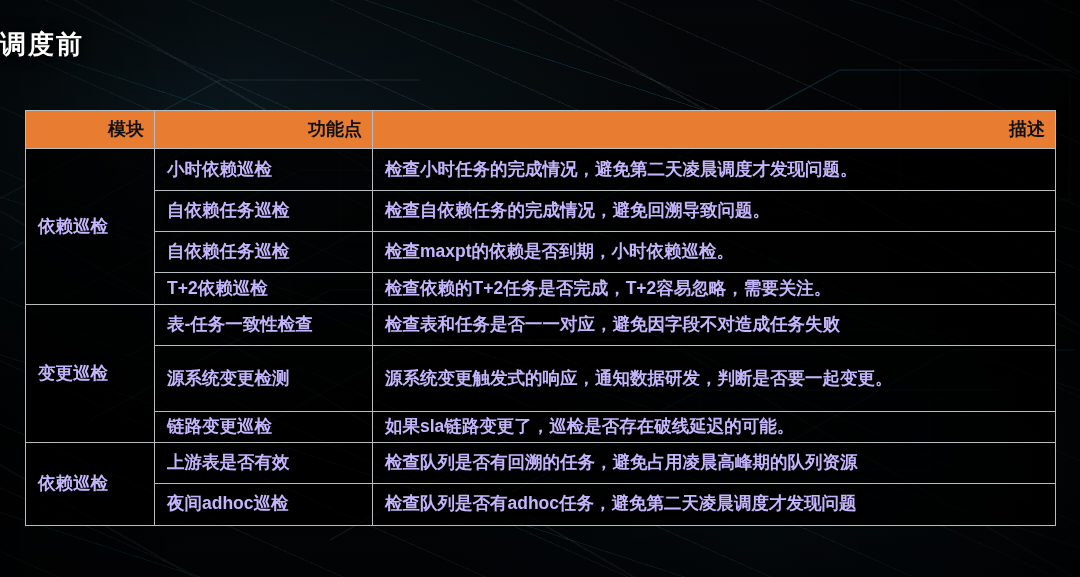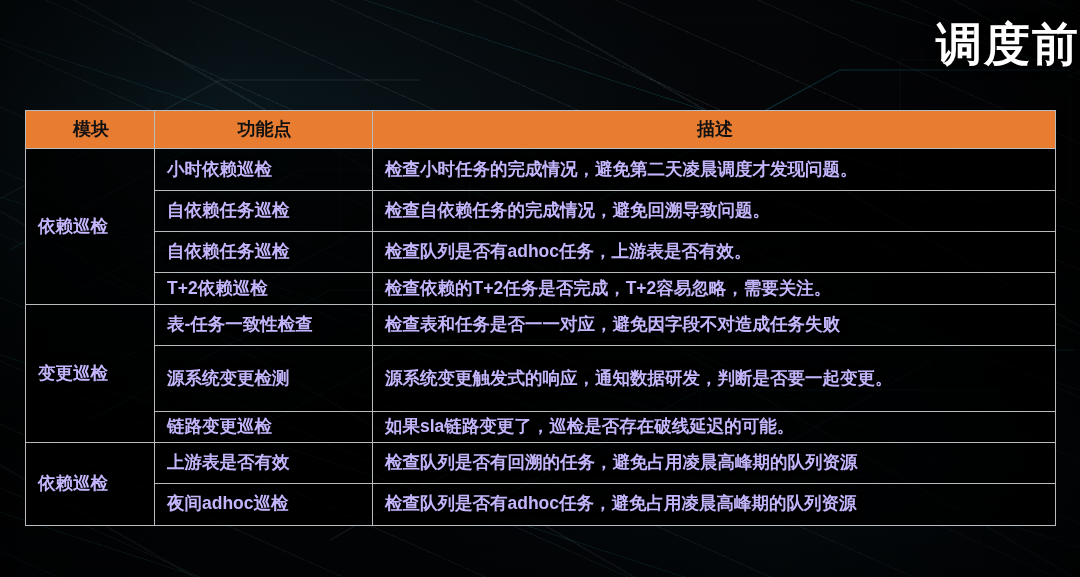--- a/index.html
+++ b/index.html
@@ -72,23 +72,23 @@
       linear-gradient(90deg, rgba(0,0,0,0.55) 0%, rgba(0,0,0,0) 22%, rgba(0,0,0,0) 70%, rgba(0,0,0,0.72) 100%),
       linear-gradient(180deg, rgba(0,0,0,0.25) 0%, rgba(0,0,0,0) 18%, rgba(0,0,0,0) 80%, rgba(0,0,0,0.45) 100%);
   }
 
   
   .slide-title {
     position: absolute;
     top: 18px;
     left: 0;
     width: 1080px;
-    text-align: right;
+    text-align: left;
     color: #ffffff;
-    font-size: 46px;
+    font-size: 26px;
     font-weight: 700;
     letter-spacing: 2px;
     line-height: 52px;
     text-shadow: 0 0 14px rgba(0,0,0,0.95), 0 2px 4px rgba(0,0,0,0.9);
     z-index: 5;
   }
 
   
   .table-wrap {
     position: absolute;
@@ -113,21 +113,21 @@
     line-height: 1.25;
     text-shadow: 0 1px 3px rgba(0,0,0,0.95), 0 0 6px rgba(0,0,0,0.8);
     background-clip: padding-box;
   }
   table.matrix th {
     background: #e87d32;
     color: #111111;
     text-shadow: none;
     height: 38px;
     font-size: 18px;
-    text-align: center;
+    text-align: right;
   }
   table.matrix td { background: rgba(0,0,0,0.80); }
   td.module-cell {
     vertical-align: top;
     padding-top: 9px;
   }
   td.tall-cell { vertical-align: top; padding-top: 9px; }
 
   .col-a { width: 129px; }
   .col-b { width: 218px; }
@@ -192,21 +192,21 @@
           <td class="module-cell" rowspan="4">依赖巡检</td>
           <td style="height:42px">小时依赖巡检</td>
           <td>检查小时任务的完成情况，避免第二天凌晨调度才发现问题。</td>
         </tr>
         <tr>
           <td style="height:41px">自依赖任务巡检</td>
           <td>检查自依赖任务的完成情况，避免回溯导致问题。</td>
         </tr>
         <tr>
           <td style="height:41px">自依赖任务巡检</td>
-          <td>检查队列是否有adhoc任务，上游表是否有效。</td>
+          <td>检查maxpt的依赖是否到期，小时依赖巡检。</td>
         </tr>
         <tr>
           <td style="height:32px">T+2依赖巡检</td>
           <td>检查依赖的T+2任务是否完成，T+2容易忽略，需要关注。</td>
         </tr>
 
         <tr>
           <td class="module-cell" rowspan="3">变更巡检</td>
           <td style="height:41px">表-任务一致性检查</td>
           <td>检查表和任务是否一一对应，避免因字段不对造成任务失败</td>
@@ -220,19 +220,19 @@
           <td>如果sla链路变更了，巡检是否存在破线延迟的可能。</td>
         </tr>
 
         <tr>
           <td class="module-cell" rowspan="2">依赖巡检</td>
           <td style="height:41px">上游表是否有效</td>
           <td>检查队列是否有回溯的任务，避免占用凌晨高峰期的队列资源</td>
         </tr>
         <tr>
           <td style="height:42px">夜间adhoc巡检</td>
-          <td>检查队列是否有adhoc任务，避免占用凌晨高峰期的队列资源</td>
+          <td>检查队列是否有adhoc任务，避免第二天凌晨调度才发现问题</td>
         </tr>
       </tbody>
     </table>
   </div>
 
 </div>
 
 </body></html>

